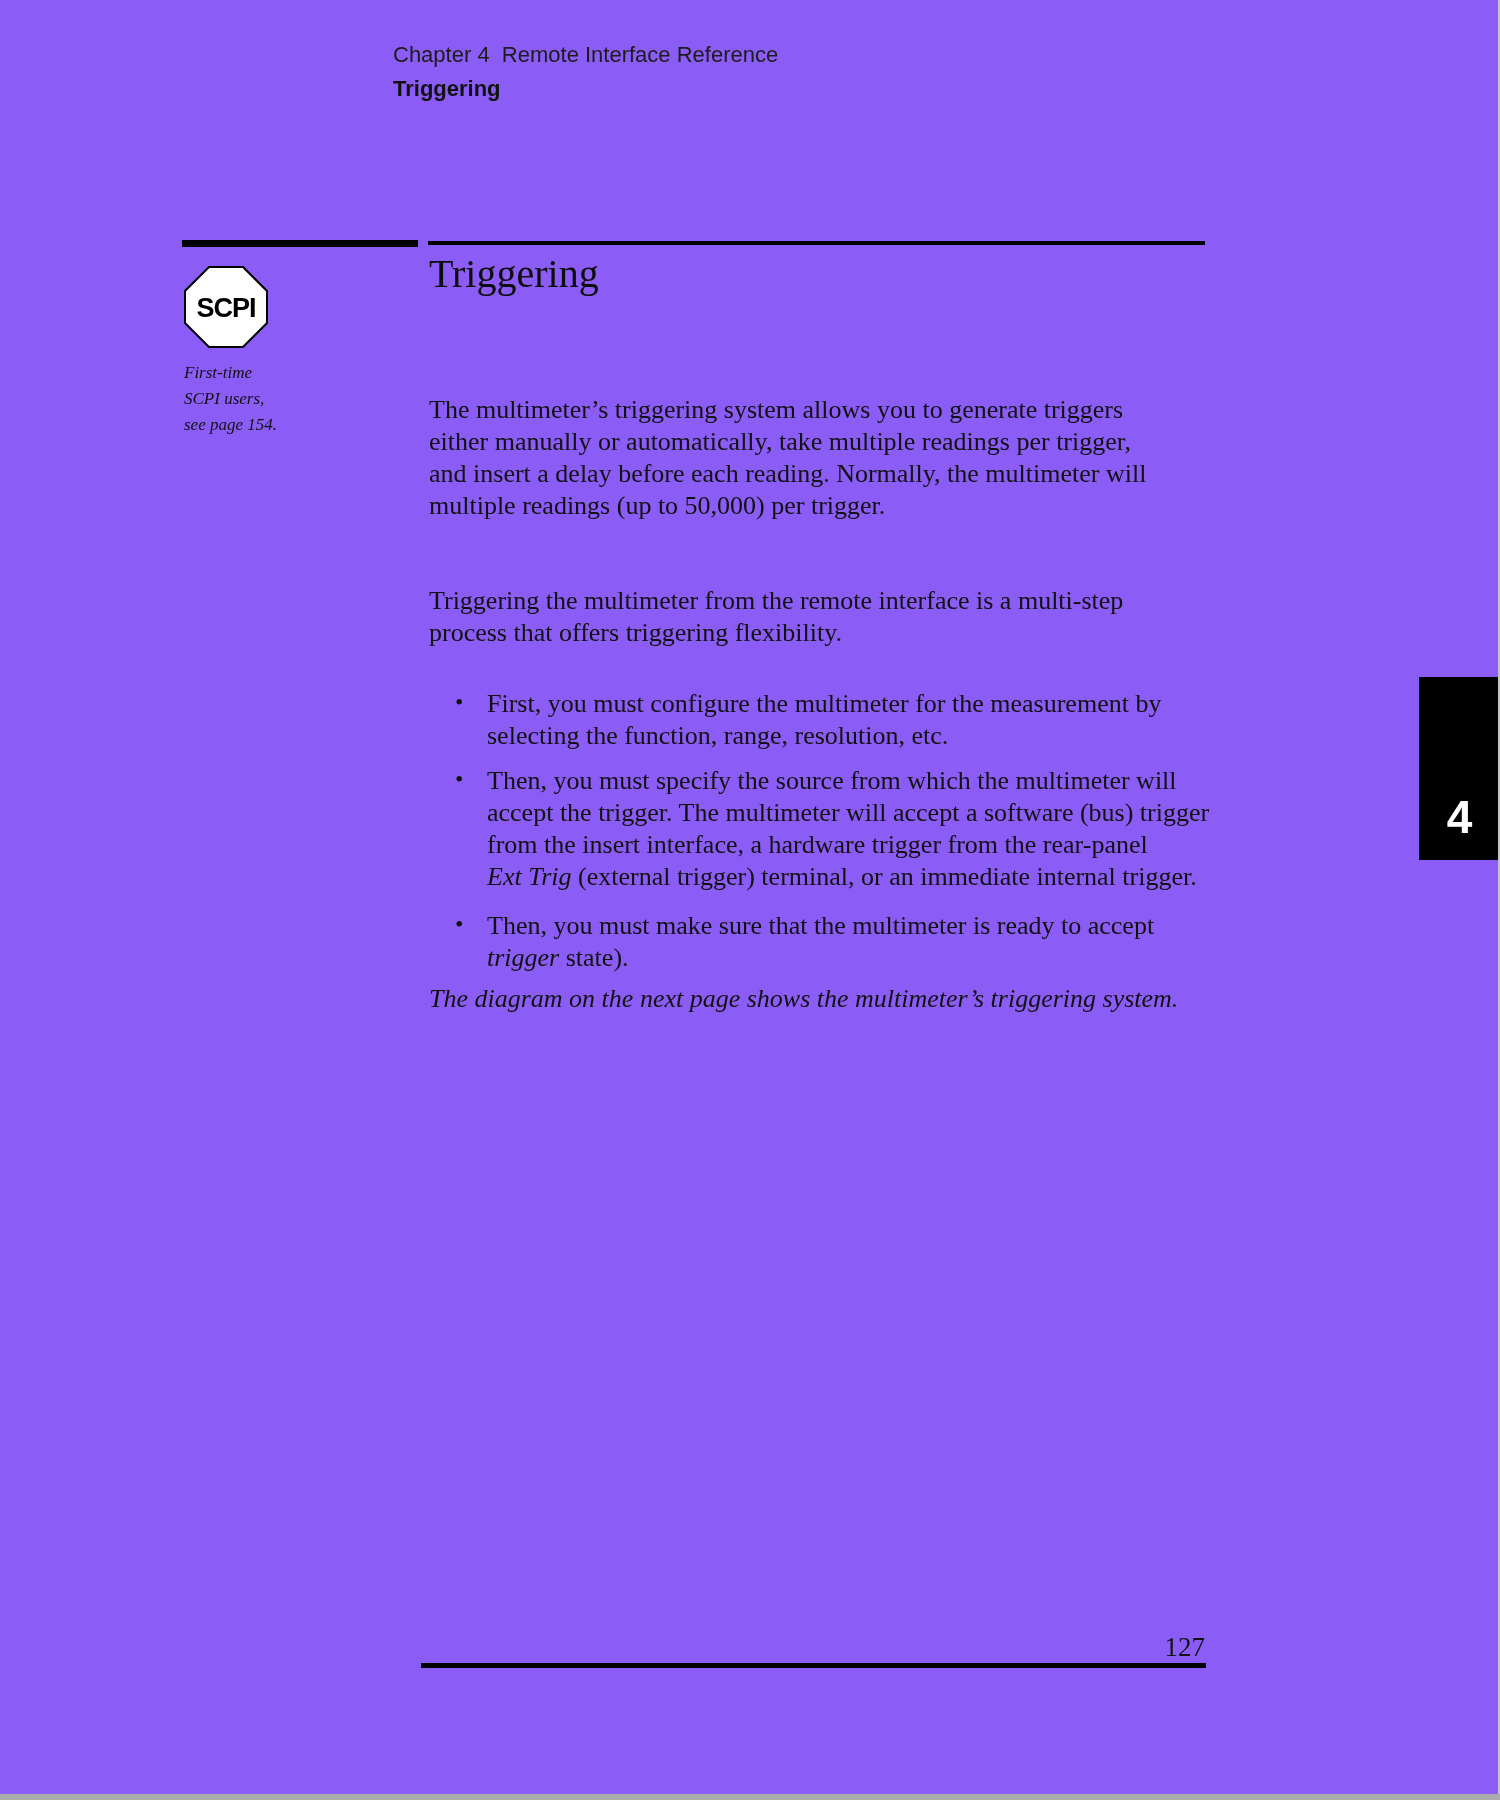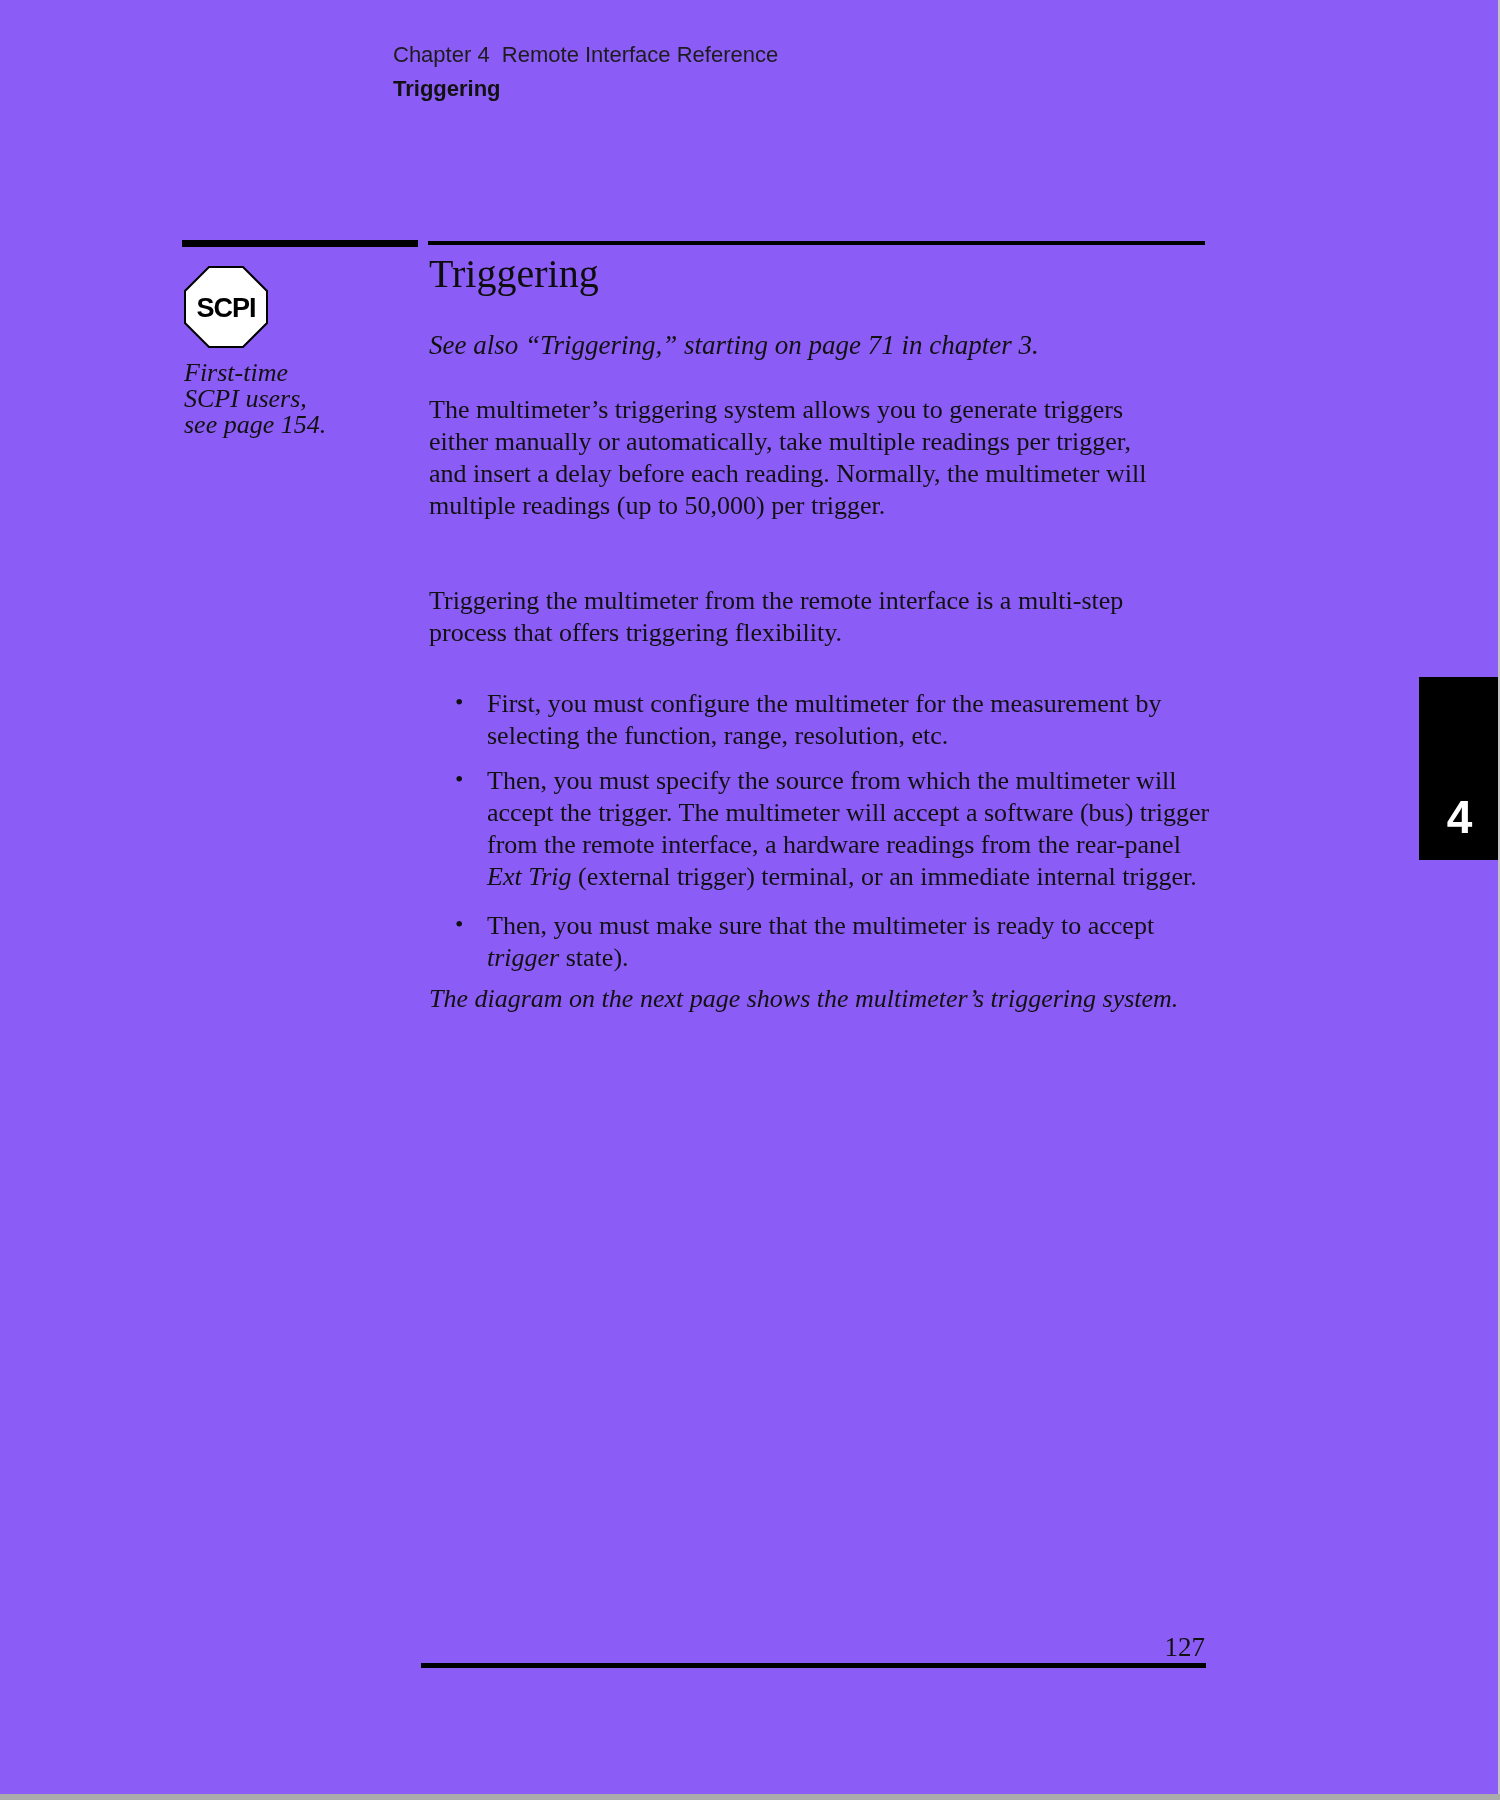--- a/index.html
+++ b/index.html
@@ -58,21 +58,21 @@
   
   .scpi-icon {
     position: absolute;
     left: 184px; top: 266px;
     width: 84px; height: 82px;
   }
   .margin-note {
     position: absolute;
     left: 184px; top: 360px;
     font-style: italic;
-    font-size: 26px;
+    font-size: 17px;
     line-height: 26px;
     color: #111111;
   }
 
   
   .doc-title {
     position: absolute;
     left: 429px; top: 252px;
     font-size: 40px;
     line-height: 44px;
@@ -178,21 +178,20 @@
     </svg>
   </div>
   <div class="margin-note">
     <div class="line">First-time</div>
     <div class="line">SCPI users,</div>
     <div class="line">see page 154.</div>
   </div>
 
   <h1 class="doc-title line">Triggering</h1>
 
-  <div class="see-also line">See also “Triggering,” starting on page 71 in chapter 3.</div>
 
   <div class="para para-intro">
     <div class="line">The multimeter’s triggering system allows you to generate triggers</div>
     <div class="line">either manually or automatically, take multiple readings per trigger,</div>
     <div class="line">and insert a delay before each reading. Normally, the multimeter will</div>
     <div class="line">multiple readings (up to 50,000) per trigger.</div>
   </div>
 
   <div class="para para-multistep">
     <div class="line">Triggering the multimeter from the remote interface is a multi-step</div>
@@ -205,21 +204,21 @@
       <div class="line">First, you must configure the multimeter for the measurement by</div>
       <div class="line">selecting the function, range, resolution, etc.</div>
     </div>
   </div>
 
   <div class="bullet-item bullet-2">
     <span class="marker">•</span>
     <div class="bullet-text">
       <div class="line">Then, you must specify the source from which the multimeter will</div>
       <div class="line">accept the trigger. The multimeter will accept a software (bus) trigger</div>
-      <div class="line">from the remote interface, a hardware readings from the rear-panel</div>
+      <div class="line">from the insert interface, a hardware trigger from the rear-panel</div>
       <div class="line"><span class="it">Ext Trig</span><span> (external trigger) terminal, or an immediate internal trigger.</span></div>
     </div>
   </div>
 
   <div class="bullet-item bullet-3">
     <span class="marker">•</span>
     <div class="bullet-text">
       <div class="line">Then, you must make sure that the multimeter is ready to accept</div>
       <div class="line"><span class="it">trigger</span><span> state).</span></div>
     </div>

